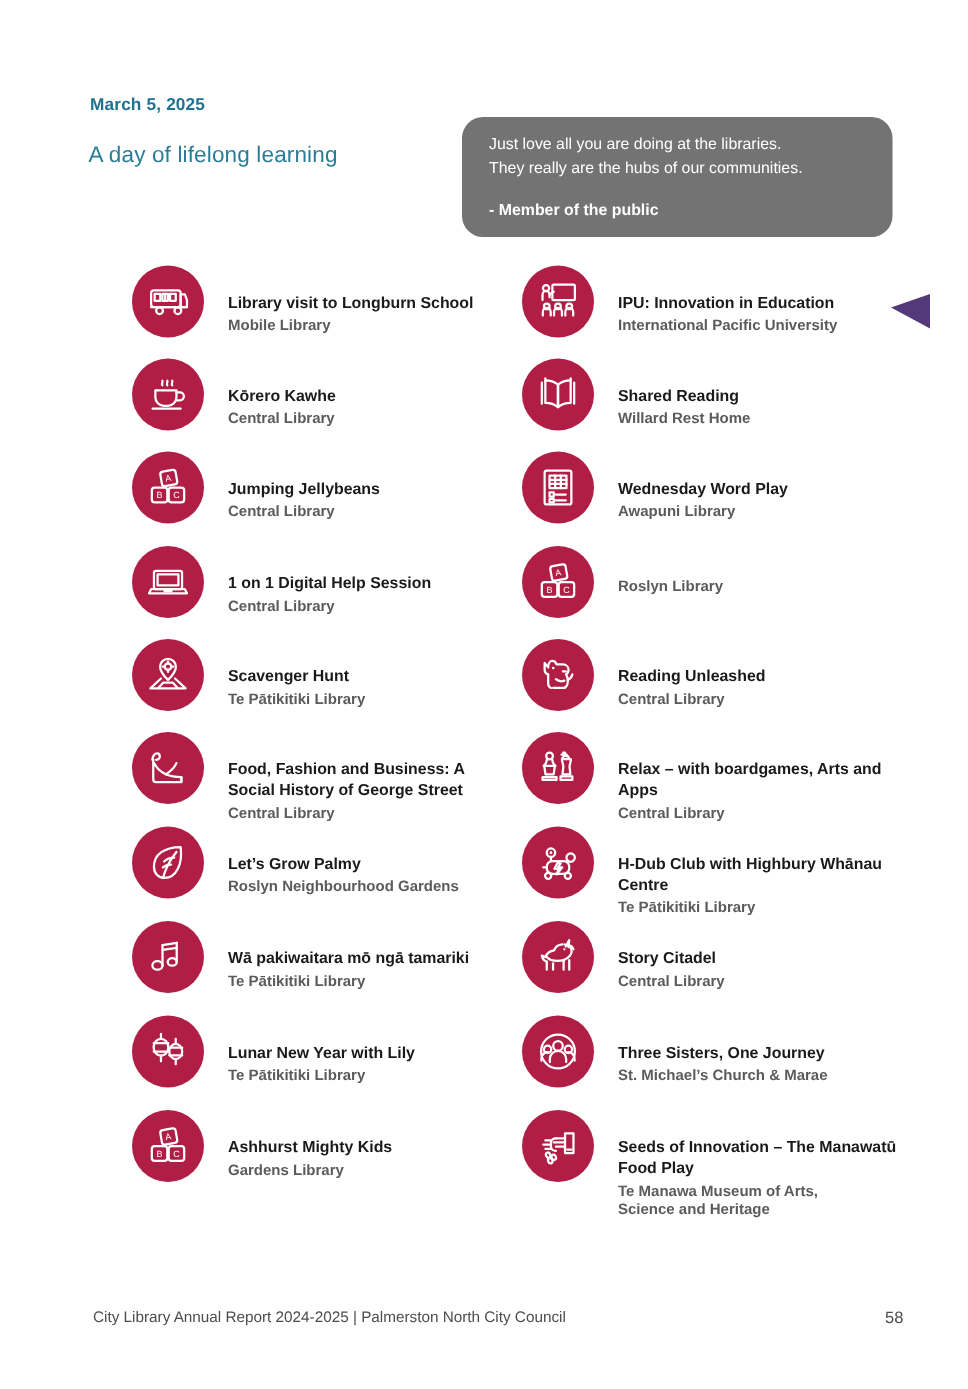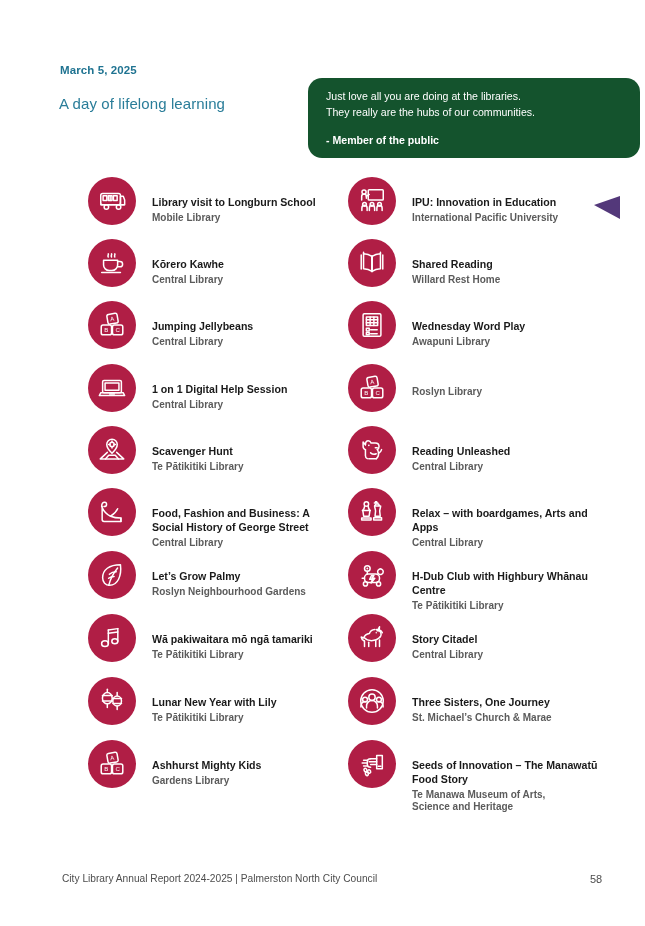--- a/index.html
+++ b/index.html
@@ -24,23 +24,22 @@
     font-size:15px;font-weight:400;letter-spacing:.1px;
     color:#2A7D99;
     white-space:nowrap;
     margin-top:12px;
   }
 
   
   .bubble{
     position:absolute;left:308px;top:78px;
     width:287px;height:80px;
-    background:#14532d;
+    background:#737373;
     border-radius:14px;
-    padding-left:45px;
   }
   .bubble-tail{
     position:absolute;left:286px;top:118px;
     width:0;height:0;
     border-top:9px solid transparent;
     border-bottom:14px solid transparent;
     border-right:26px solid #53387A;
   }
   .bubble-text{
     position:absolute;left:18px;top:11px;right:12px;
@@ -493,21 +492,21 @@
               <path d="M11 12H7"></path>
               <path d="M11 15H5.5"></path>
               <path d="M11 18H7"></path>
               <ellipse cx="9" cy="22.5" rx="1.5" ry="1.9" transform="rotate(-25 9 22.5)"></ellipse>
               <ellipse cx="13" cy="24" rx="1.5" ry="1.9" transform="rotate(-25 13 24)"></ellipse>
               <ellipse cx="10.5" cy="26.5" rx="1.5" ry="1.9" transform="rotate(-25 10.5 26.5)"></ellipse>
             </g>
           </svg>
         </div>
         <div class="etext">
-          <div class="etitle">Seeds of Innovation – The Manawatū Food Story</div>
+          <div class="etitle">Seeds of Innovation – The Manawatū Food Play</div>
           <div class="esub">Te Manawa Museum of Arts,
 Science and Heritage</div>
         </div>
       </div>
     </div>
 
   <div class="footer-text">City Library Annual Report 2024-2025 | Palmerston North City Council</div>
   <div class="footer-page">58</div>
 
 </div>

